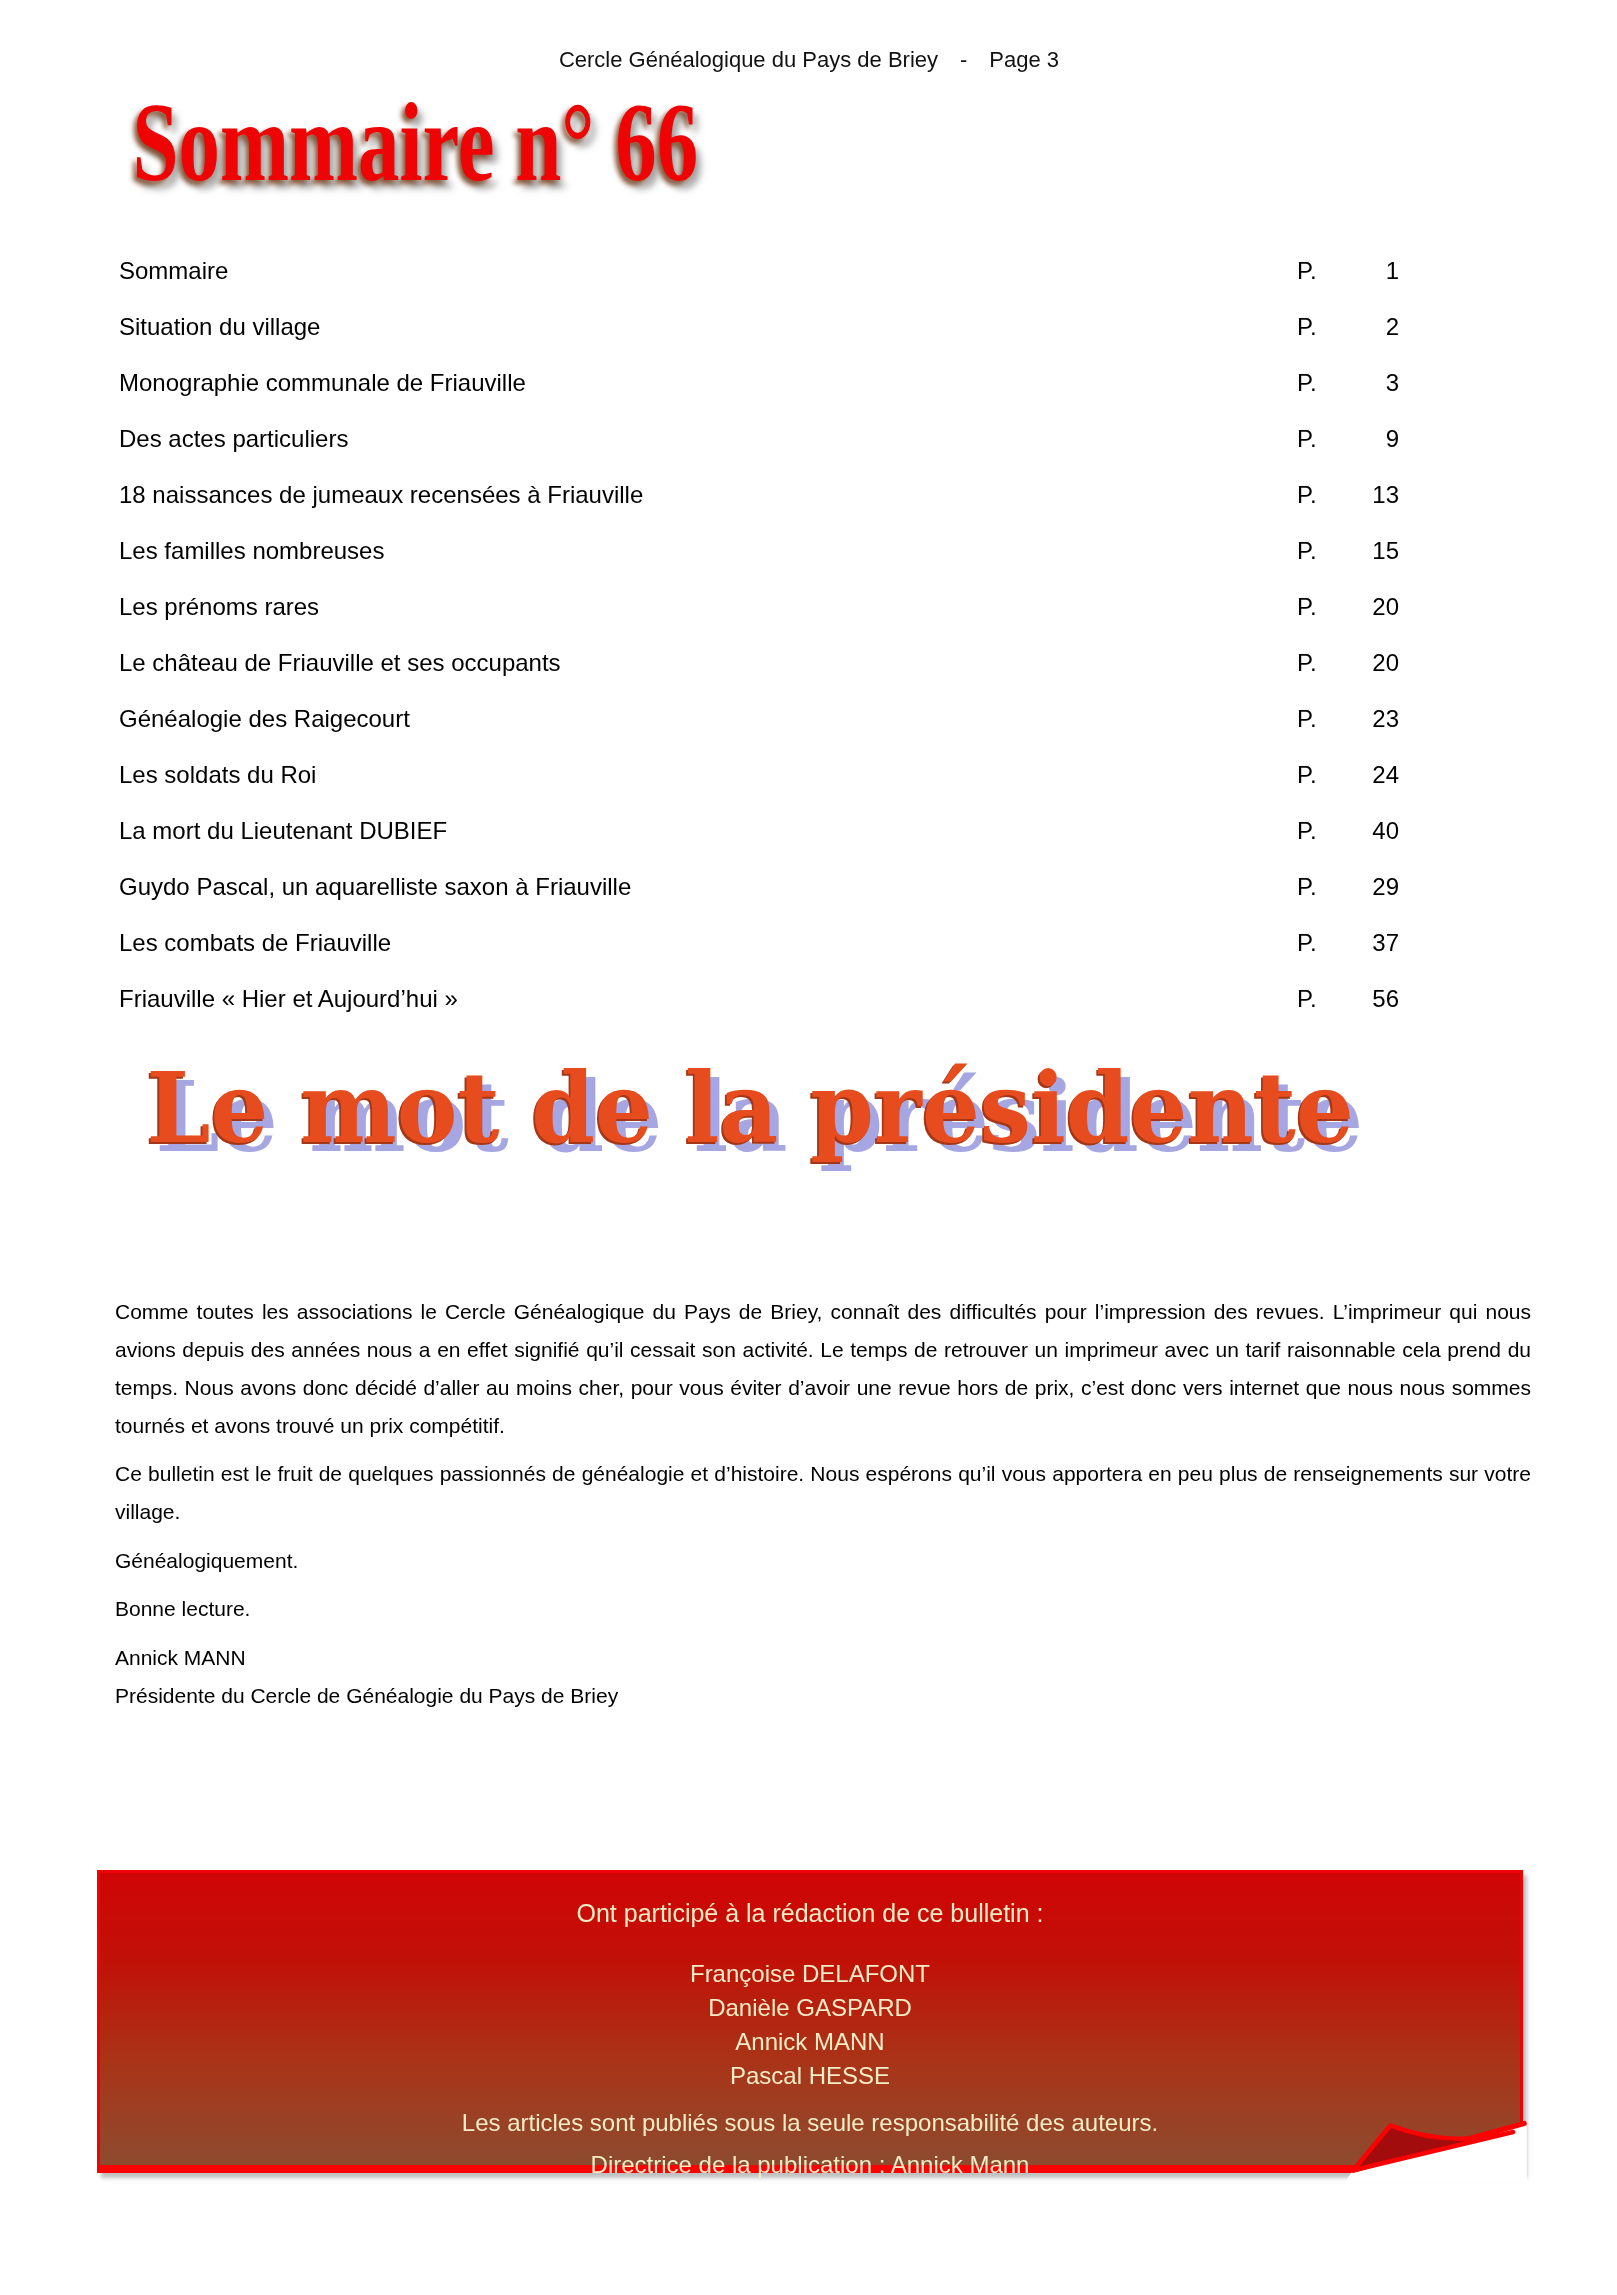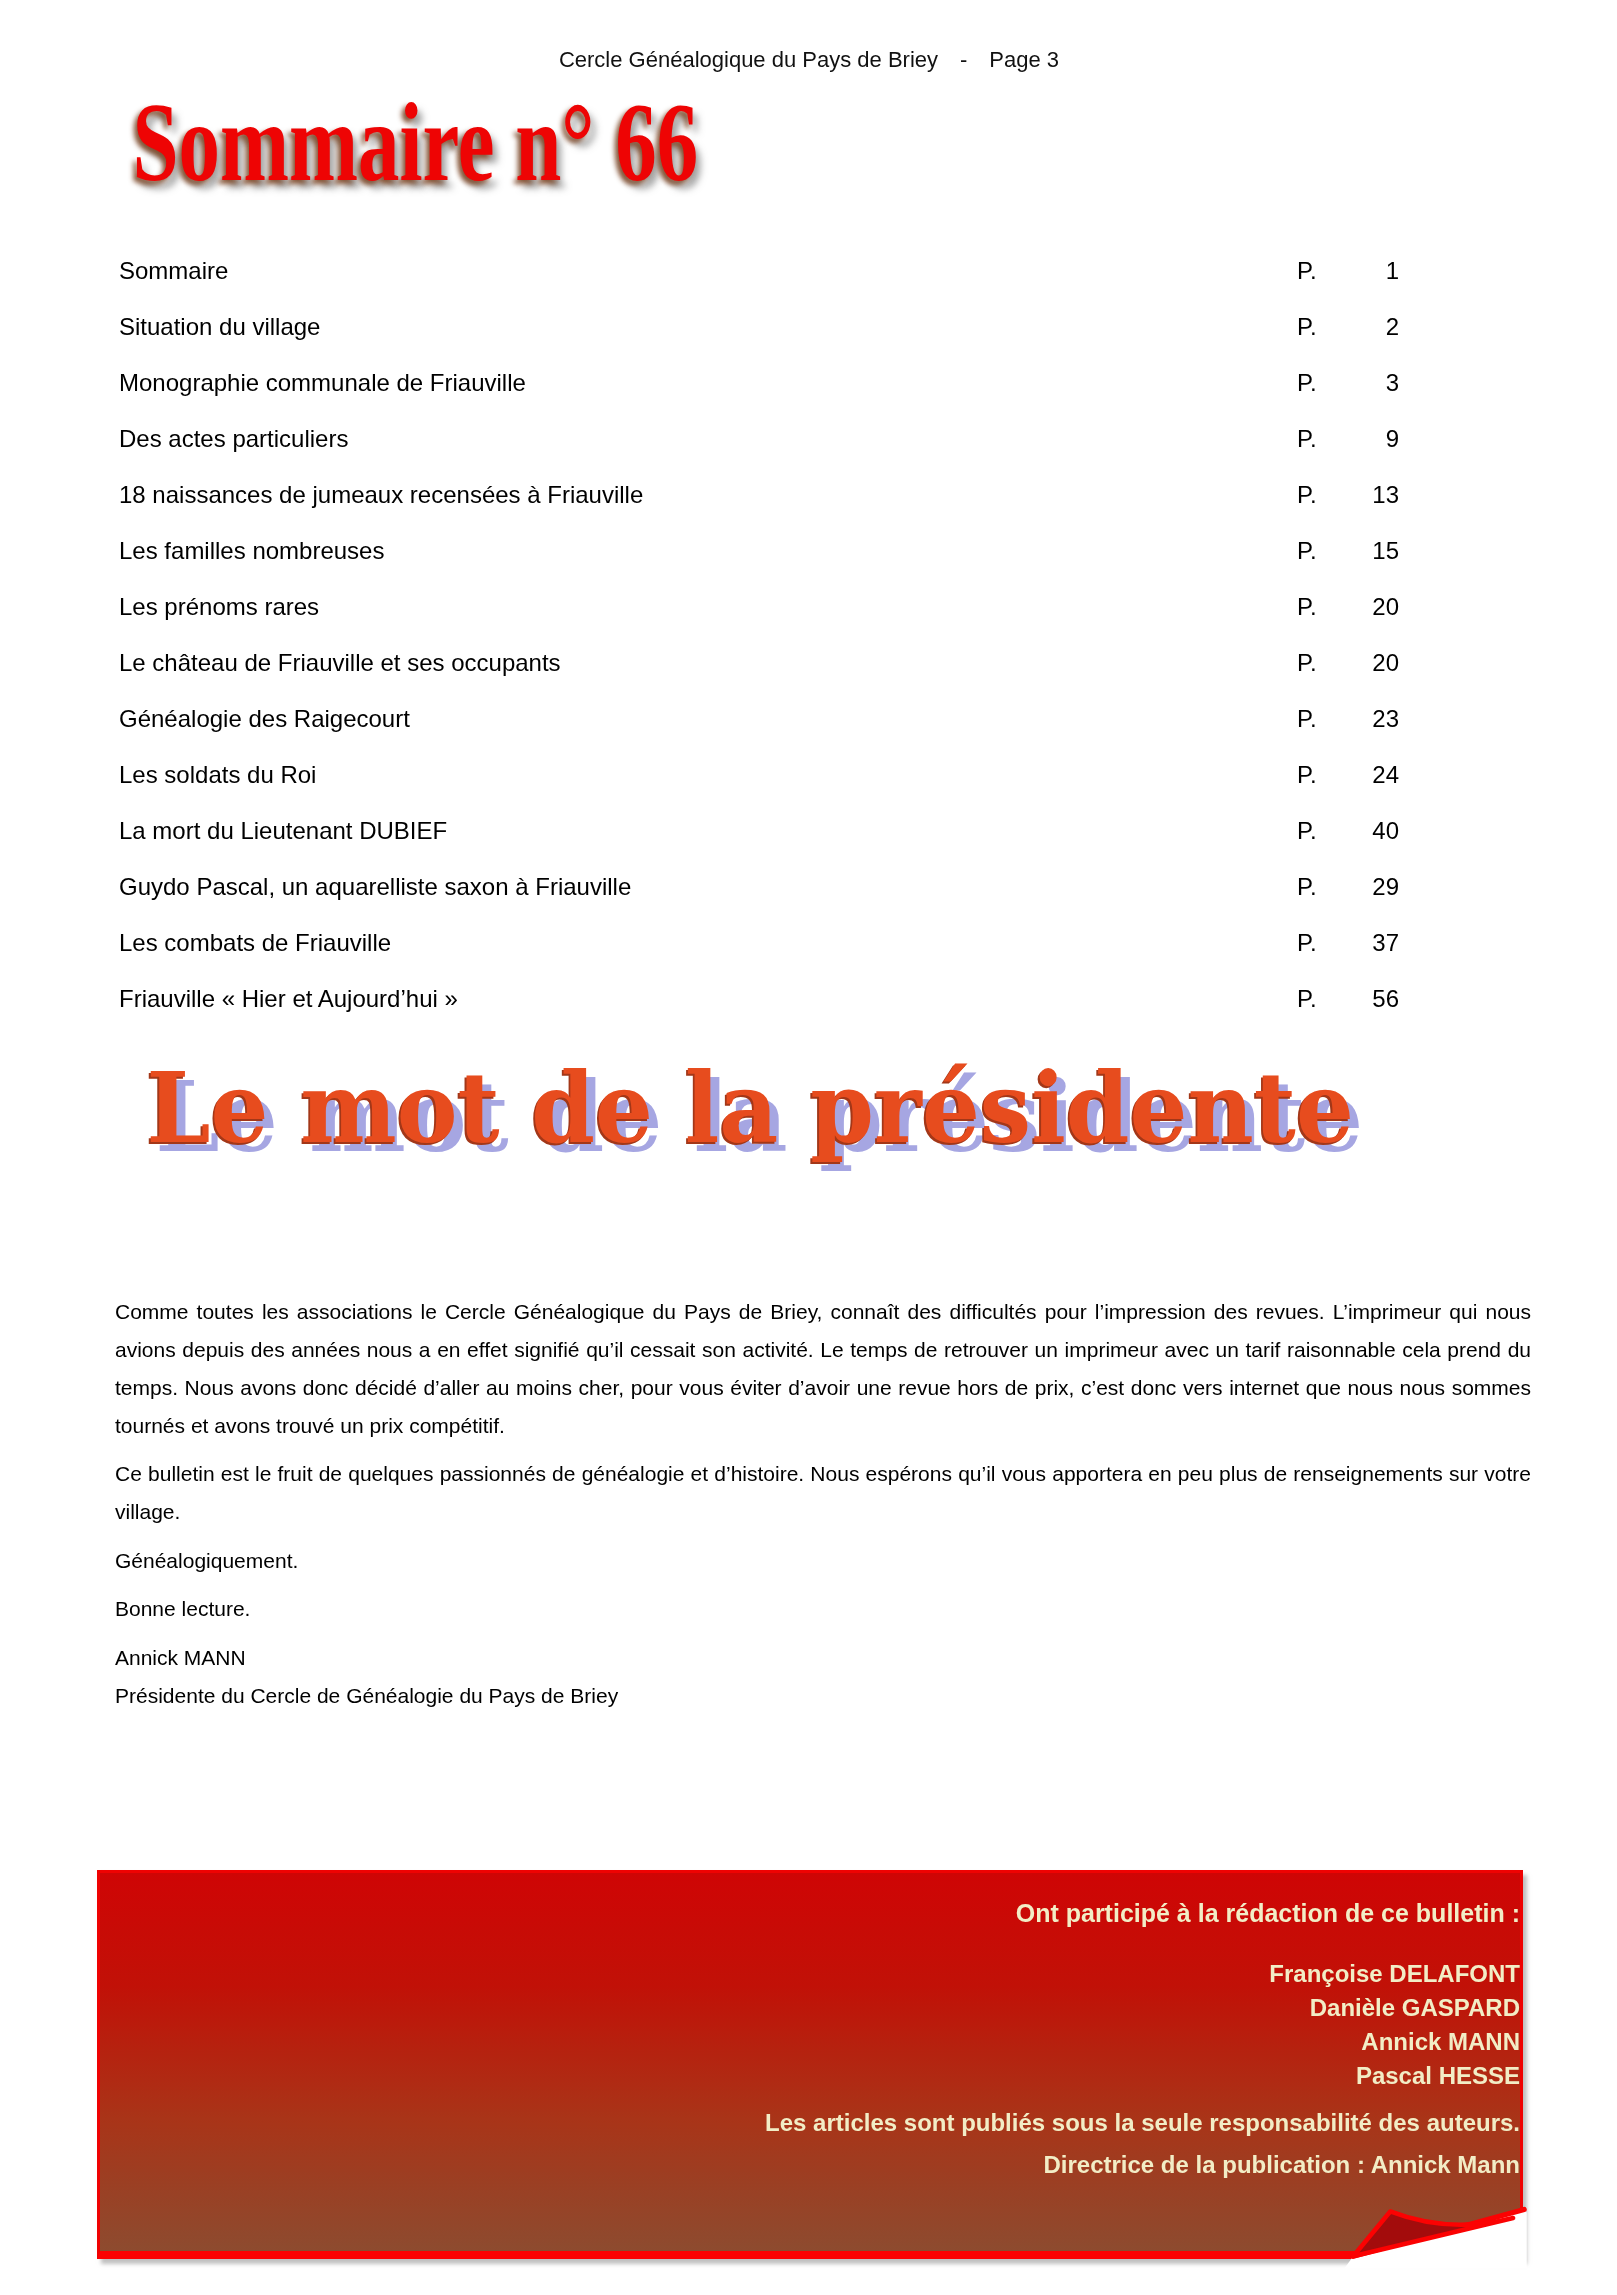--- a/index.html
+++ b/index.html
@@ -52,26 +52,26 @@
   
   .letter{
     position:absolute;top:1263px;left:115px;width:1416px;
     font-size:21px;line-height:38px;text-align:justify;margin-top:30px;
   }
   .letter p{margin:0 0 10.4px;}
   .letter .sig{text-align:left;}
 
   
   .redbox{
-    position:absolute;top:1870px;left:97px;width:1426px;height:389px;
+    position:absolute;top:1870px;left:97px;width:1426px;height:303px;
     box-sizing:border-box;
     border:3.9px solid #ef0202;border-bottom:8.5px solid #fb0202;
     background:linear-gradient(180deg,#cf0505 0%, #c11107 30%, #a93418 65%, #8d4b2f 100%);
     box-shadow:3.9px 5.2px 3.9px rgba(140,140,140,0.55);
-    text-align:right;color:#f2edc6;font-weight:bold;
+    text-align:center;color:#f2edc6;font-weight:normal;
   }
   .redbox .box-heading{margin-top:26px;font-size:25px;}
   .redbox .names{margin-top:29px;}
   .redbox .name-line{font-size:24px;line-height:34px;}
   .redbox .note{margin-top:9px;font-size:24px;line-height:42px;}
   .redbox .director{font-size:24px;line-height:42px;}
 
   
   .curl{position:absolute;right:-6.5px;bottom:-17px;width:202px;height:91px;pointer-events:none;}
 </style>

